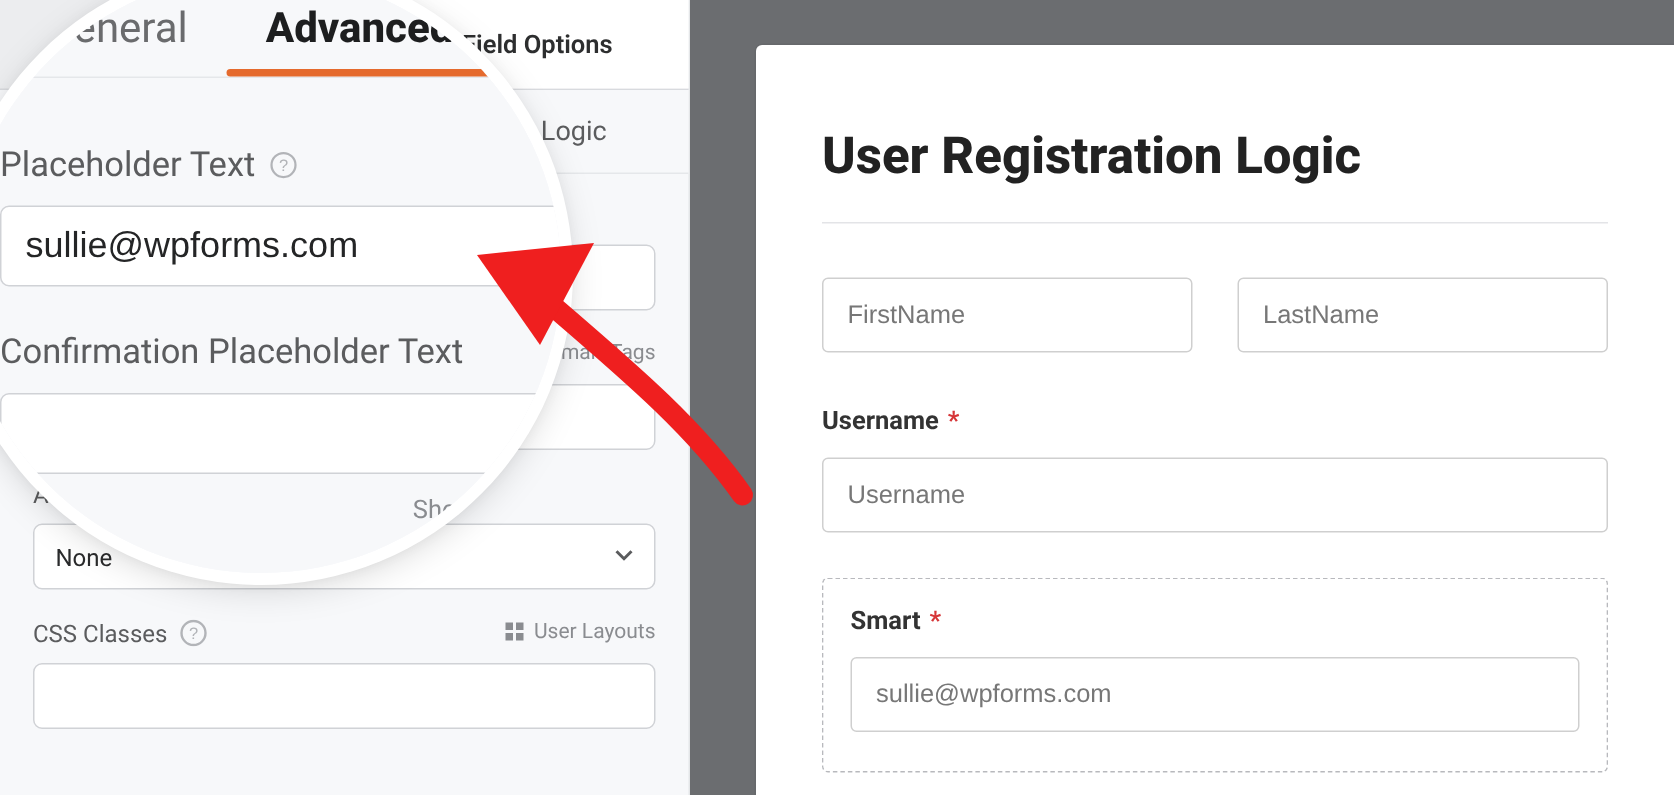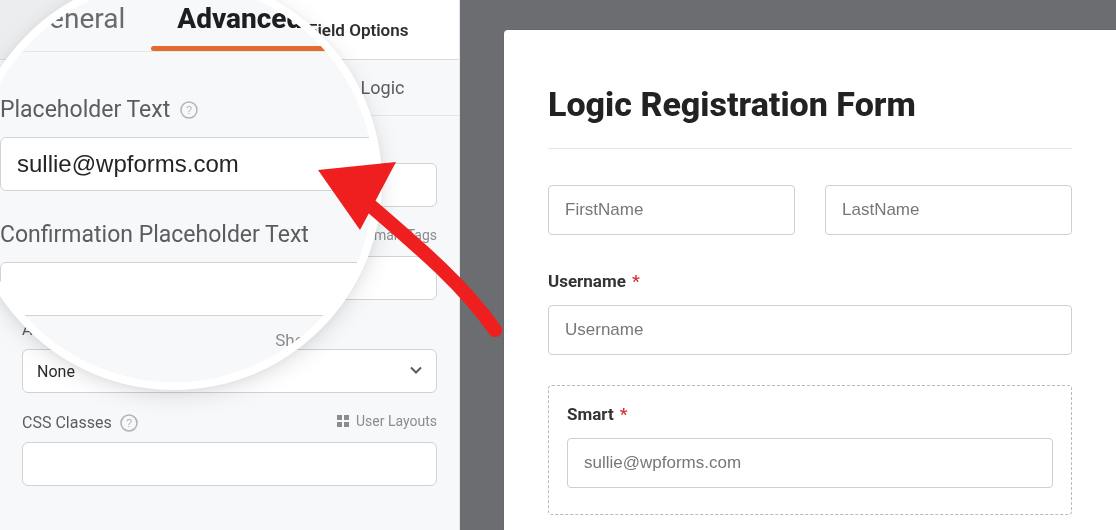--- a/index.html
+++ b/index.html
@@ -75,21 +75,21 @@
 
   
   .settings {
     padding: 18px 22px 0 22px;
     font-size: 16px;
     color: #5b5c5e;
   }
   .setting-row { margin-bottom: 20px; position: relative; }
   .setting-label {
     display: flex;
-    align-items: flex-end;
+    align-items: flex-start;
     gap: 8px;
     font-size: 16px;
     color: #5b5c5e;
     margin-bottom: 10px;
   }
   .help-icon {
     display: inline-flex;
     width: 18px; height: 18px;
     align-items: center; justify-content: center;
     color: #b2b4b8;
@@ -344,21 +344,21 @@
         <span>User Layouts</span>
       </span>
       <input type="text" class="setting-input" style="">
     </div>
 
   </div>
 </div>
 
 <div id="preview-bg"></div>
 <div id="preview-canvas">
-  <div class="form-title">Logic Registration Form</div>
+  <div class="form-title">User Registration Logic</div>
   <div class="divider"></div>
 
   <div class="two-col">
     <input class="pv-input" placeholder="FirstName" style="">
     <input class="pv-input" placeholder="LastName" style="">
   </div>
 
   <div>
     <div class="pv-label">
       <span>Username</span>

